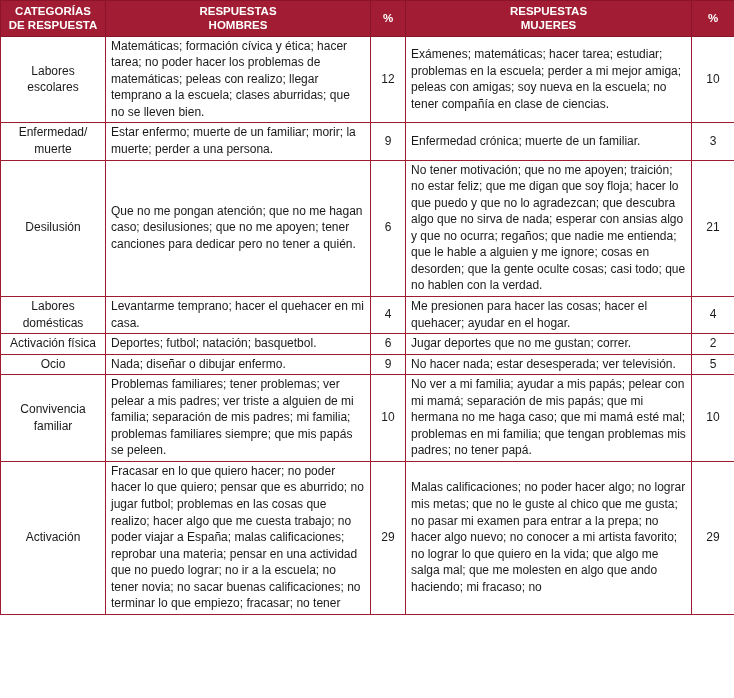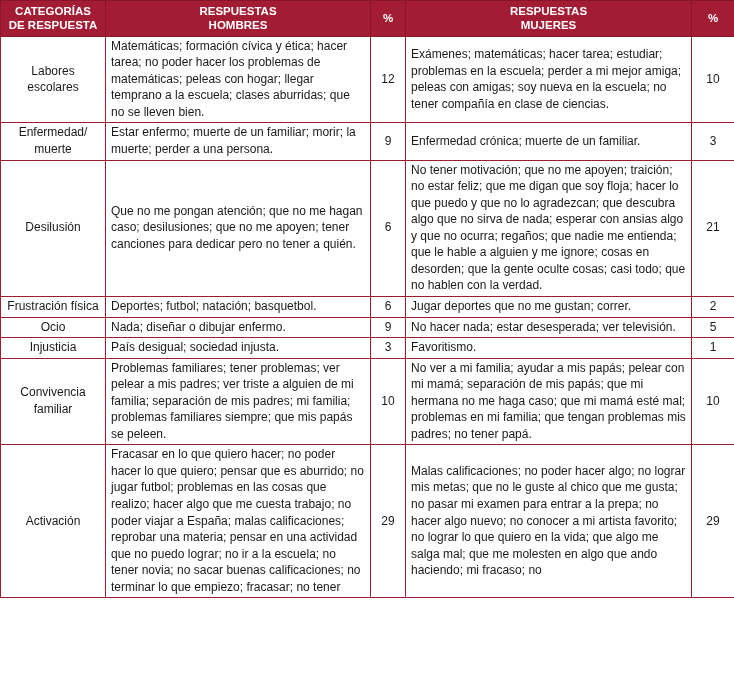--- a/index.html
+++ b/index.html
@@ -78,60 +78,60 @@
 HOMBRES</th>
       <th>%</th>
       <th>RESPUESTAS
 MUJERES</th>
       <th>%</th>
     </tr>
   </thead>
   <tbody>
     <tr>
       <td class="cat">Labores escolares</td>
-      <td class="resp">Matemáticas; formación cívica y ética; hacer tarea; no poder hacer los problemas de matemáticas; peleas con hogar; llegar temprano a la escuela; clases aburridas; que no se lleven bien.</td>
+      <td class="resp">Matemáticas; formación cívica y ética; hacer tarea; no poder hacer los problemas de matemáticas; peleas con realizo; llegar temprano a la escuela; clases aburridas; que no se lleven bien.</td>
       <td class="pct">12</td>
       <td class="resp">Exámenes; matemáticas; hacer tarea; estudiar; problemas en la escuela; perder a mi mejor amiga; peleas con amigas; soy nueva en la escuela; no tener compañía en clase de ciencias.</td>
       <td class="pct">10</td>
     </tr>
     <tr>
       <td class="cat">Enfermedad/
 muerte</td>
       <td class="resp">Estar enfermo; muerte de un familiar; morir; la muerte; perder a una persona.</td>
       <td class="pct">9</td>
       <td class="resp">Enfermedad crónica; muerte de un familiar.</td>
       <td class="pct">3</td>
     </tr>
     <tr>
       <td class="cat">Desilusión</td>
       <td class="resp">Que no me pongan atención; que no me hagan caso; desilusiones; que no me apoyen; tener canciones para dedicar pero no tener a quién.</td>
       <td class="pct">6</td>
       <td class="resp">No tener motivación; que no me apoyen; traición; no estar feliz; que me digan que soy floja; hacer lo que puedo y que no lo agradezcan; que descubra algo que no sirva de nada; esperar con ansias algo y que no ocurra; regaños; que nadie me entienda; que le hable a alguien y me ignore; cosas en desorden; que la gente oculte cosas; casi todo; que no hablen con la verdad.</td>
       <td class="pct">21</td>
     </tr>
     <tr>
-      <td class="cat">Frustración física</td>
+      <td class="cat">Labores domésticas</td>
+      <td class="resp">Levantarme temprano; hacer el quehacer en mi casa.</td>
+      <td class="pct">4</td>
+      <td class="resp">Me presionen para hacer las cosas; hacer el quehacer; ayudar en el hogar.</td>
+      <td class="pct">4</td>
+    </tr>
+    <tr>
+      <td class="cat">Activación física</td>
       <td class="resp">Deportes; futbol; natación; basquetbol.</td>
       <td class="pct">6</td>
       <td class="resp">Jugar deportes que no me gustan; correr.</td>
       <td class="pct">2</td>
     </tr>
     <tr>
       <td class="cat">Ocio</td>
       <td class="resp">Nada; diseñar o dibujar enfermo.</td>
       <td class="pct">9</td>
       <td class="resp">No hacer nada; estar desesperada; ver televisión.</td>
       <td class="pct">5</td>
-    </tr>
-    <tr>
-      <td class="cat">Injusticia</td>
-      <td class="resp">País desigual; sociedad injusta.</td>
-      <td class="pct">3</td>
-      <td class="resp">Favoritismo.</td>
-      <td class="pct">1</td>
     </tr>
     <tr>
       <td class="cat">Convivencia familiar</td>
       <td class="resp">Problemas familiares; tener problemas; ver pelear a mis padres; ver triste a alguien de mi familia; separación de mis padres; mi familia; problemas familiares siempre; que mis papás se peleen.</td>
       <td class="pct">10</td>
       <td class="resp">No ver a mi familia; ayudar a mis papás; pelear con mi mamá; separación de mis papás; que mi hermana no me haga caso; que mi mamá esté mal; problemas en mi familia; que tengan problemas mis padres; no tener papá.</td>
       <td class="pct">10</td>
     </tr>
     <tr>
       <td class="cat">Activación</td>

